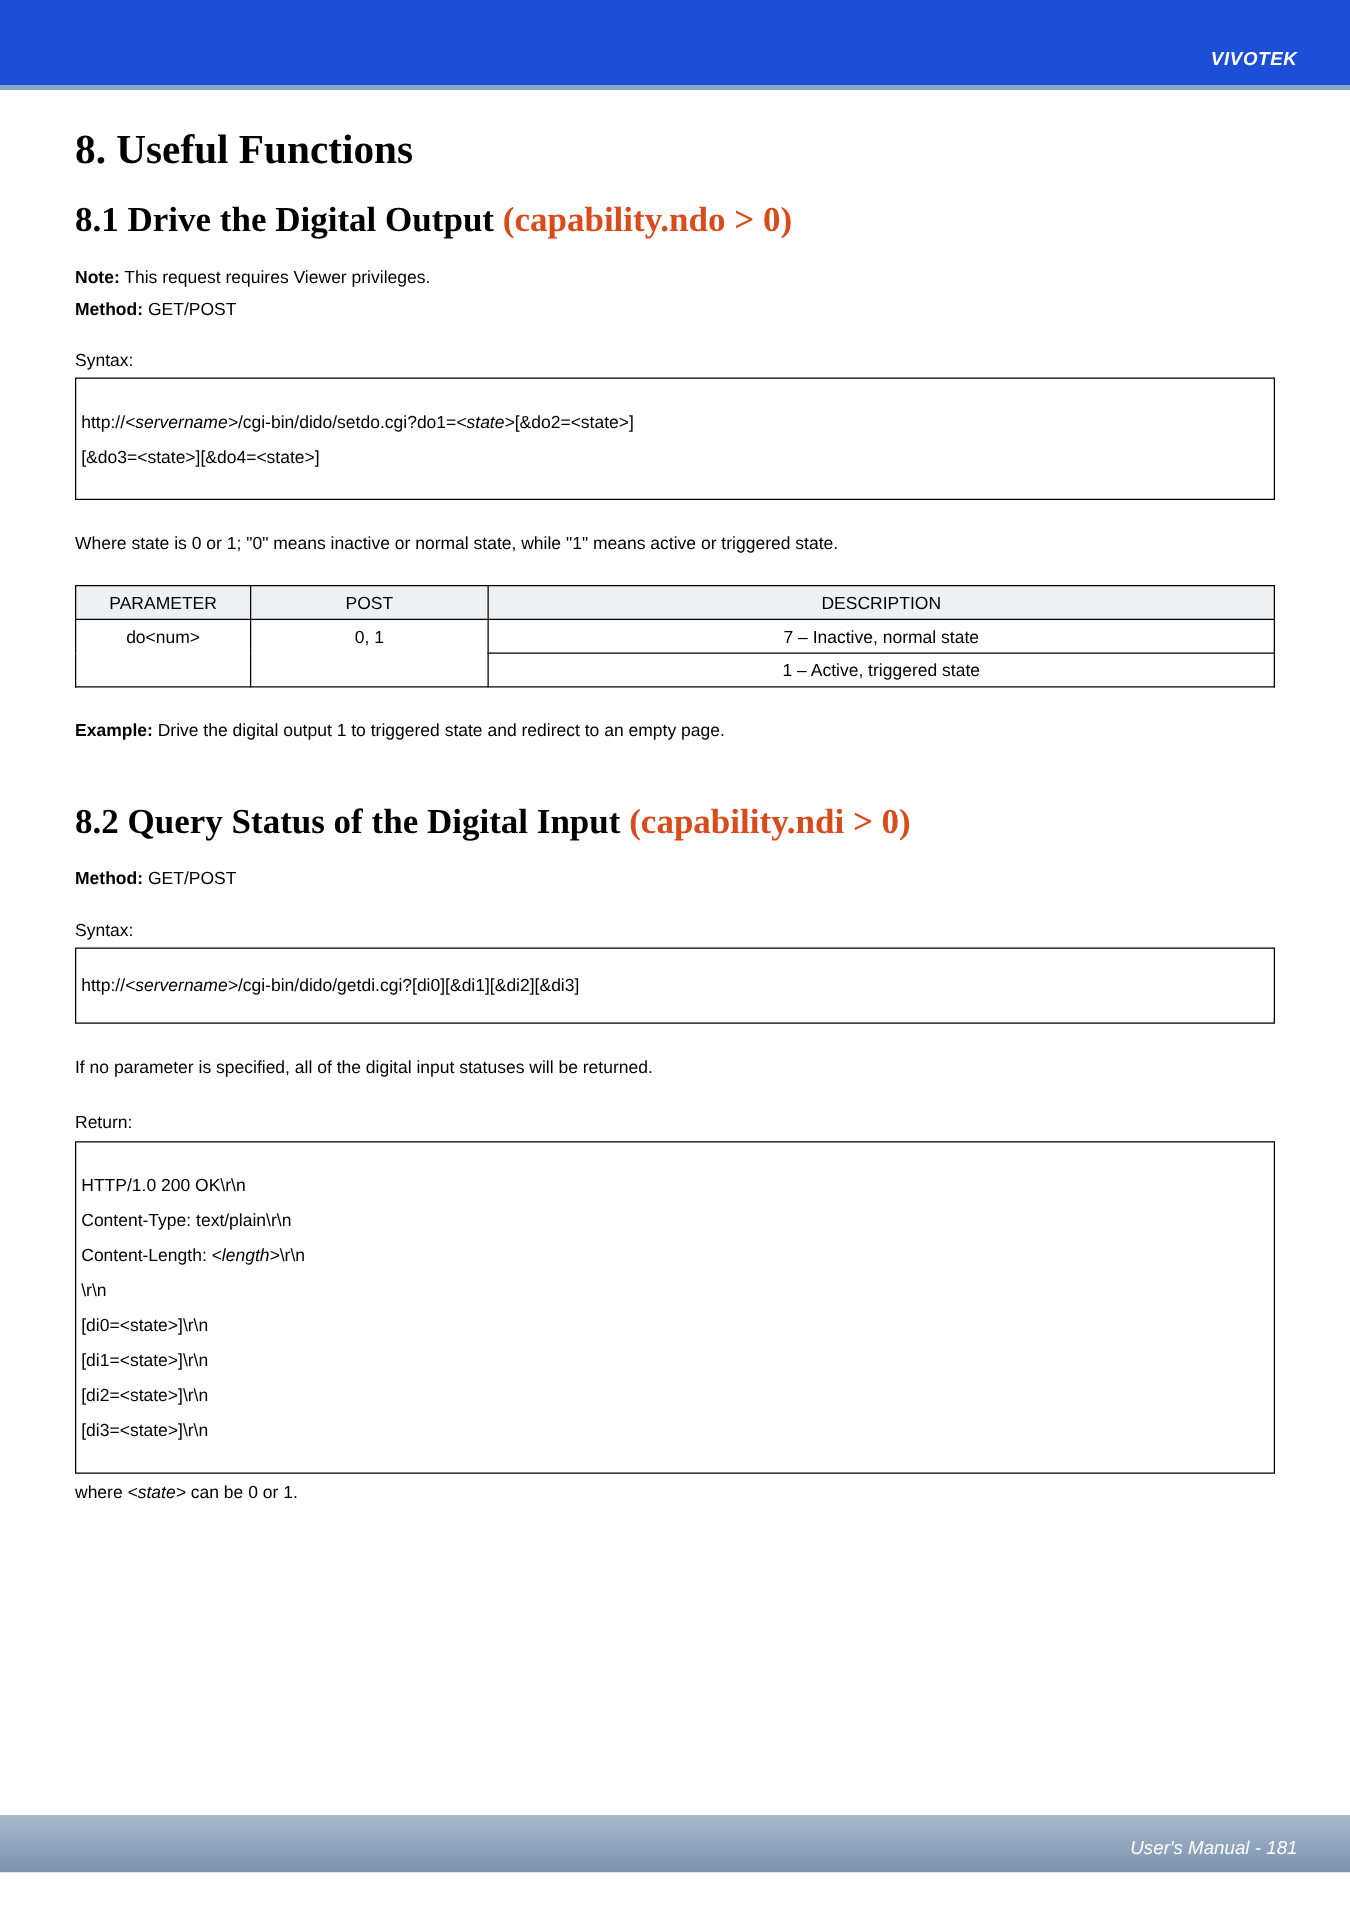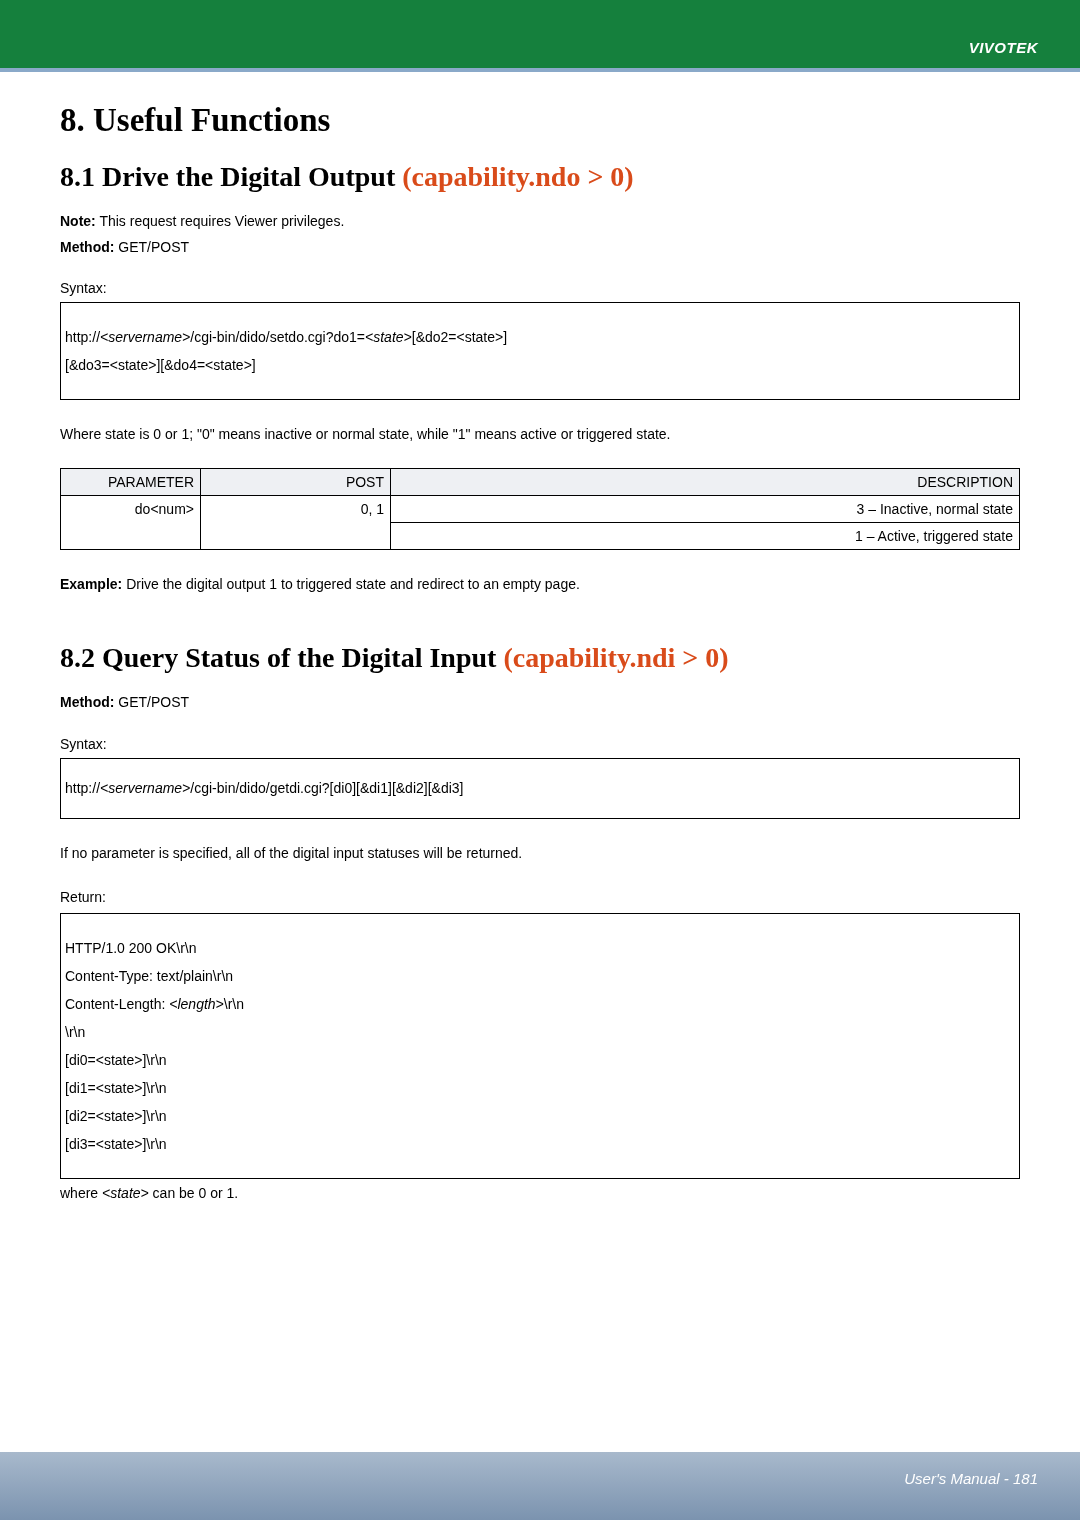--- a/index.html
+++ b/index.html
@@ -1,20 +1,20 @@
 <!DOCTYPE html>
 <html><head>
 <meta charset="utf-8">
 <style>
   * { box-sizing: border-box; margin: 0; padding: 0; }
   html, body { width: 1080px; font-family: Verdana, Geneva, sans-serif; color: #000; }
   body { background: #fff; }
   .header-bar {
     height: 72px;
-    background: #15803d;
+    background: #1d4ed8;
     border-bottom: 4px solid #8aa9c9;
     position: relative;
   }
   .header-bar .brand {
     position: absolute;
     right: 42px;
     top: 39px;
     color: #fff;
     font-size: 15px;
     font-weight: bold;
@@ -54,21 +54,21 @@
   .gap { height: 24px; }
   .syntax-lbl { font-size: 14px; margin-bottom: 6px; margin-top: 22px; }
   table.box {
     width: 960px;
     border-collapse: collapse;
     font-size: 14px;
   }
   table.box td, table.box th {
     border: 1px solid #000;
     padding: 5px 6px;
-    text-align: right;
+    text-align: center;
     vertical-align: top;
   }
   table.box th { font-weight: normal; }
   table.params th { background: #eef0f3; }
   .codebox {
     width: 960px;
     border: 1px solid #000;
     font-size: 14px;
     padding: 20px 4px;
     line-height: 2.0;
@@ -83,21 +83,21 @@
     display: block;
     background: #d3d3d3;
     color: #0645ad;
     text-decoration: underline;
     font-size: 14px;
     padding: 2px 4px;
     width: 960px;
   }
   .footer-bar {
     background: linear-gradient(#a8b9cc, #7b93af);
-    height: 68px;
+    height: 46px;
     position: relative;
   }
   .footer-bar .pg {
     position: absolute;
     right: 42px;
     top: 18px;
     color: #fff;
     font-style: italic;
     font-size: 15px;
     font-family: Arial, sans-serif;
@@ -139,21 +139,21 @@
   <table class="box params">
     <tbody>
         <tr>
       <th class="col-param">PARAMETER</th>
       <th class="col-val">POST</th>
       <th>DESCRIPTION</th>
     </tr>
     <tr>
       <td rowspan="2">do&lt;num&gt;</td>
       <td rowspan="2">0, 1</td>
-      <td>3 – Inactive, normal state</td>
+      <td>7 – Inactive, normal state</td>
     </tr>
     <tr>
       <td>1 – Active, triggered state</td>
     </tr>
   </tbody>
     </table>
 
   <div class="gap"></div>
 
   <p class="body-text">

